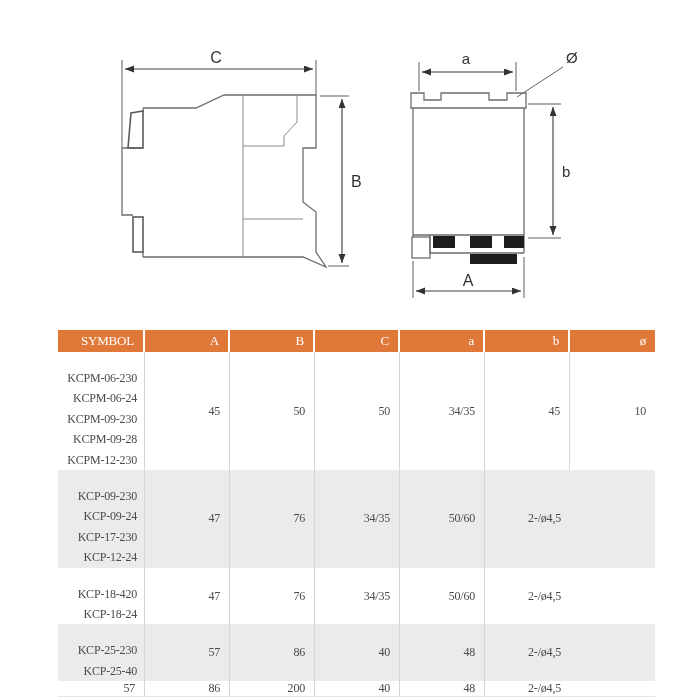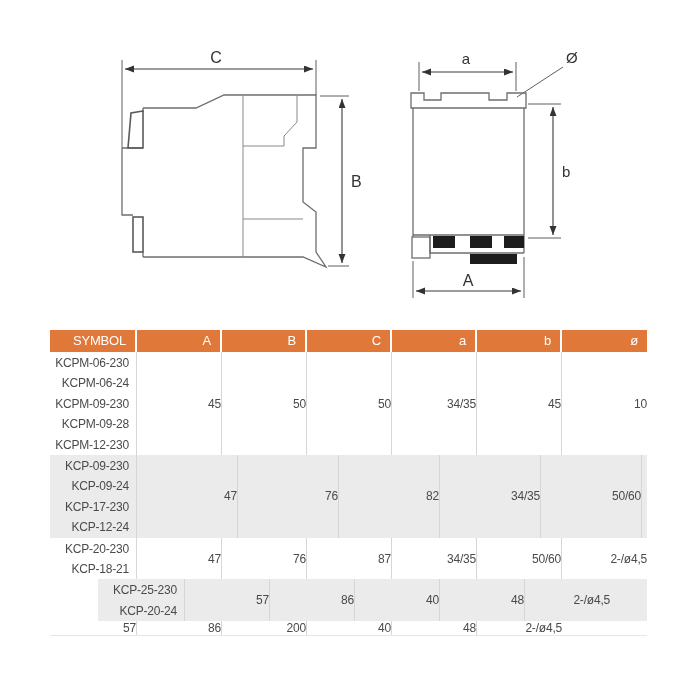--- a/index.html
+++ b/index.html
@@ -14,34 +14,34 @@
   .outline { fill:none; stroke:#6e6e6e; stroke-width:1.3; stroke-linejoin:miter; }
   .inner   { fill:none; stroke:#8a8a8a; stroke-width:1; }
   .clip    { fill:none; stroke:#5a5a5a; stroke-width:1.6; }
   .dim     { fill:none; stroke:#3a3a3a; stroke-width:1.1; }
   .ext     { fill:none; stroke:#5f5f5f; stroke-width:1; }
   .dimlabel { fill:#333; font-size:16px; }
   .dimlabel-sm { fill:#333; font-size:15px; }
   .blk { fill:#1d1d1d; stroke:none; }
 
   
-  #dim-table { position:absolute; left:50px; top:330px; width:597px;
-               font-size:12px; color:#4a4a4a; letter-spacing:-0.2px; }
+  #dim-table { position:absolute; left:58px; top:330px; width:597px;
+               font-size:12px; color:#4a4a4a; letter-spacing:-0.2px;font-family:Liberation Serif, serif; }
   .trow { display:grid; grid-template-columns:87px 85px 85px 85px 85px 85px 85px; }
   .thead { height:22px; border-bottom:2px solid #fff; }
   .th { color:#fff; font-size:13px; line-height:22px; text-align:right;
         padding-right:9px; border-right:2px solid #fff; }
   .th:last-child { border-right:none; }
   #table-body { border-bottom:1px solid #e6e6e6; }
   .tgroup { display:grid; grid-template-columns:87px 85px 85px 85px 85px 85px 85px; }
   .cell { border-right:1px solid #d6d6d6; }
   .cell:last-child { border-right:none; }
-  .sym { text-align:right; padding-right:7px; padding-top:1px; }
+  .sym { text-align:right; padding-right:7px; padding-top:16px; }
   .model { line-height:20.4px; white-space:nowrap; }
-  .val { display:flex; align-items:center; justify-content:flex-end; }
+  .val { display:flex; align-items:center; justify-content:flex-end; padding-right:9px; }
 </style>
 </head>
 <body>
 
 <div id="stage">
 
   <svg id="svg-left" width="270" height="240" viewBox="95 40 270 240" xmlns="http://www.w3.org/2000/svg">
     <defs>
       <marker id="ah1" markerUnits="userSpaceOnUse" markerWidth="10" markerHeight="8" refX="9" refY="3.5" orient="auto-start-reverse">
         <path d="M0,0 L9,3.5 L0,7 Z" fill="#333"></path>
@@ -140,50 +140,48 @@
             <div class="model">KCPM-09-28</div>
             <div class="model">KCPM-12-230</div>
           </div>
           <div class="cell val">45</div>
           <div class="cell val">50</div>
           <div class="cell val">50</div>
           <div class="cell val">34/35</div>
           <div class="cell val">45</div>
           <div class="cell val">10</div>
         </div>
-        <div class="tgroup" style="background: rgb(235, 235, 235); gap: 16px;">
+        <div class="tgroup" style="background: rgb(235, 235, 235);">
           <div class="cell sym">
             <div class="model">KCP-09-230</div>
             <div class="model">KCP-09-24</div>
             <div class="model">KCP-17-230</div>
             <div class="model">KCP-12-24</div>
           </div>
           <div class="cell val">47</div>
           <div class="cell val">76</div>
-          <div class="cell val">82</div>
           <div class="cell val">34/35</div>
           <div class="cell val">50/60</div>
           <div class="cell val">2-/ø4,5</div>
         </div>
         <div class="tgroup">
           <div class="cell sym">
-            <div class="model">KCP-20-230</div>
-            <div class="model">KCP-18-21</div>
+            <div class="model">KCP-18-420</div>
+            <div class="model">KCP-18-24</div>
           </div>
           <div class="cell val">47</div>
           <div class="cell val">76</div>
-          <div class="cell val">87</div>
           <div class="cell val">34/35</div>
           <div class="cell val">50/60</div>
           <div class="cell val">2-/ø4,5</div>
         </div>
-        <div class="tgroup" style="background: rgb(235, 235, 235); margin-left: 48px;">
+        <div class="tgroup" style="background: rgb(235, 235, 235);">
           <div class="cell sym">
             <div class="model">KCP-25-230</div>
-            <div class="model">KCP-20-24</div>
+            <div class="model">KCP-25-40</div>
           </div>
           <div class="cell val">57</div>
           <div class="cell val">86</div>
           <div class="cell val">40</div>
           <div class="cell val">48</div>
           <div class="cell val">2-/ø4,5</div>
         </div>
         <div class="tgroup">
           <div class="cell val">57</div>
           <div class="cell val">86</div>

